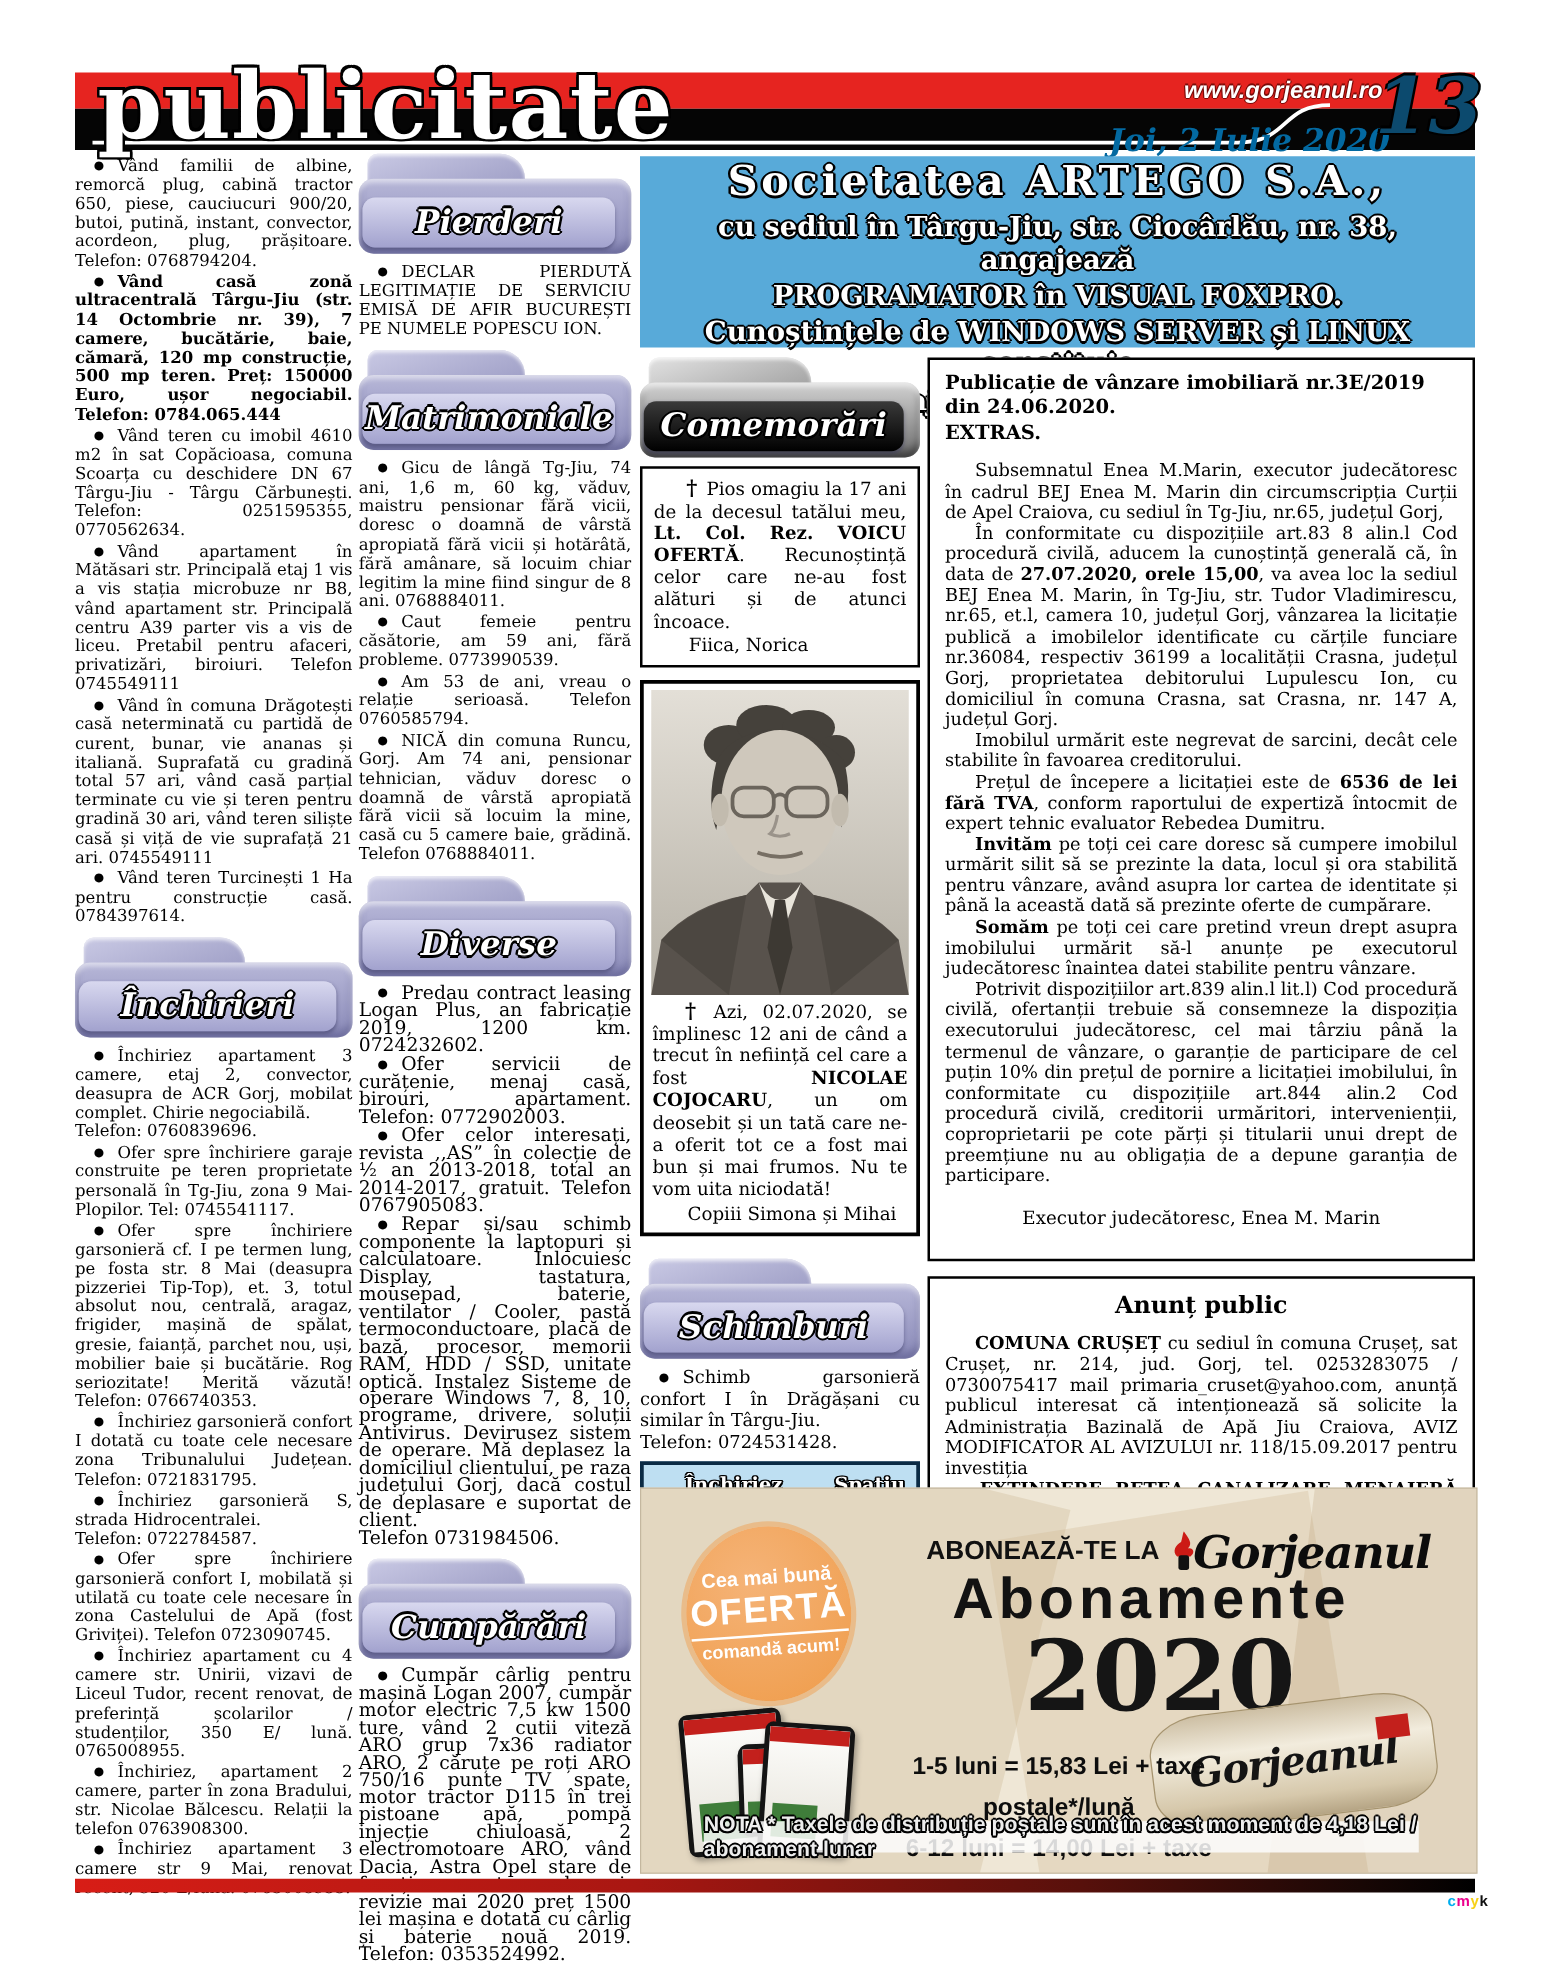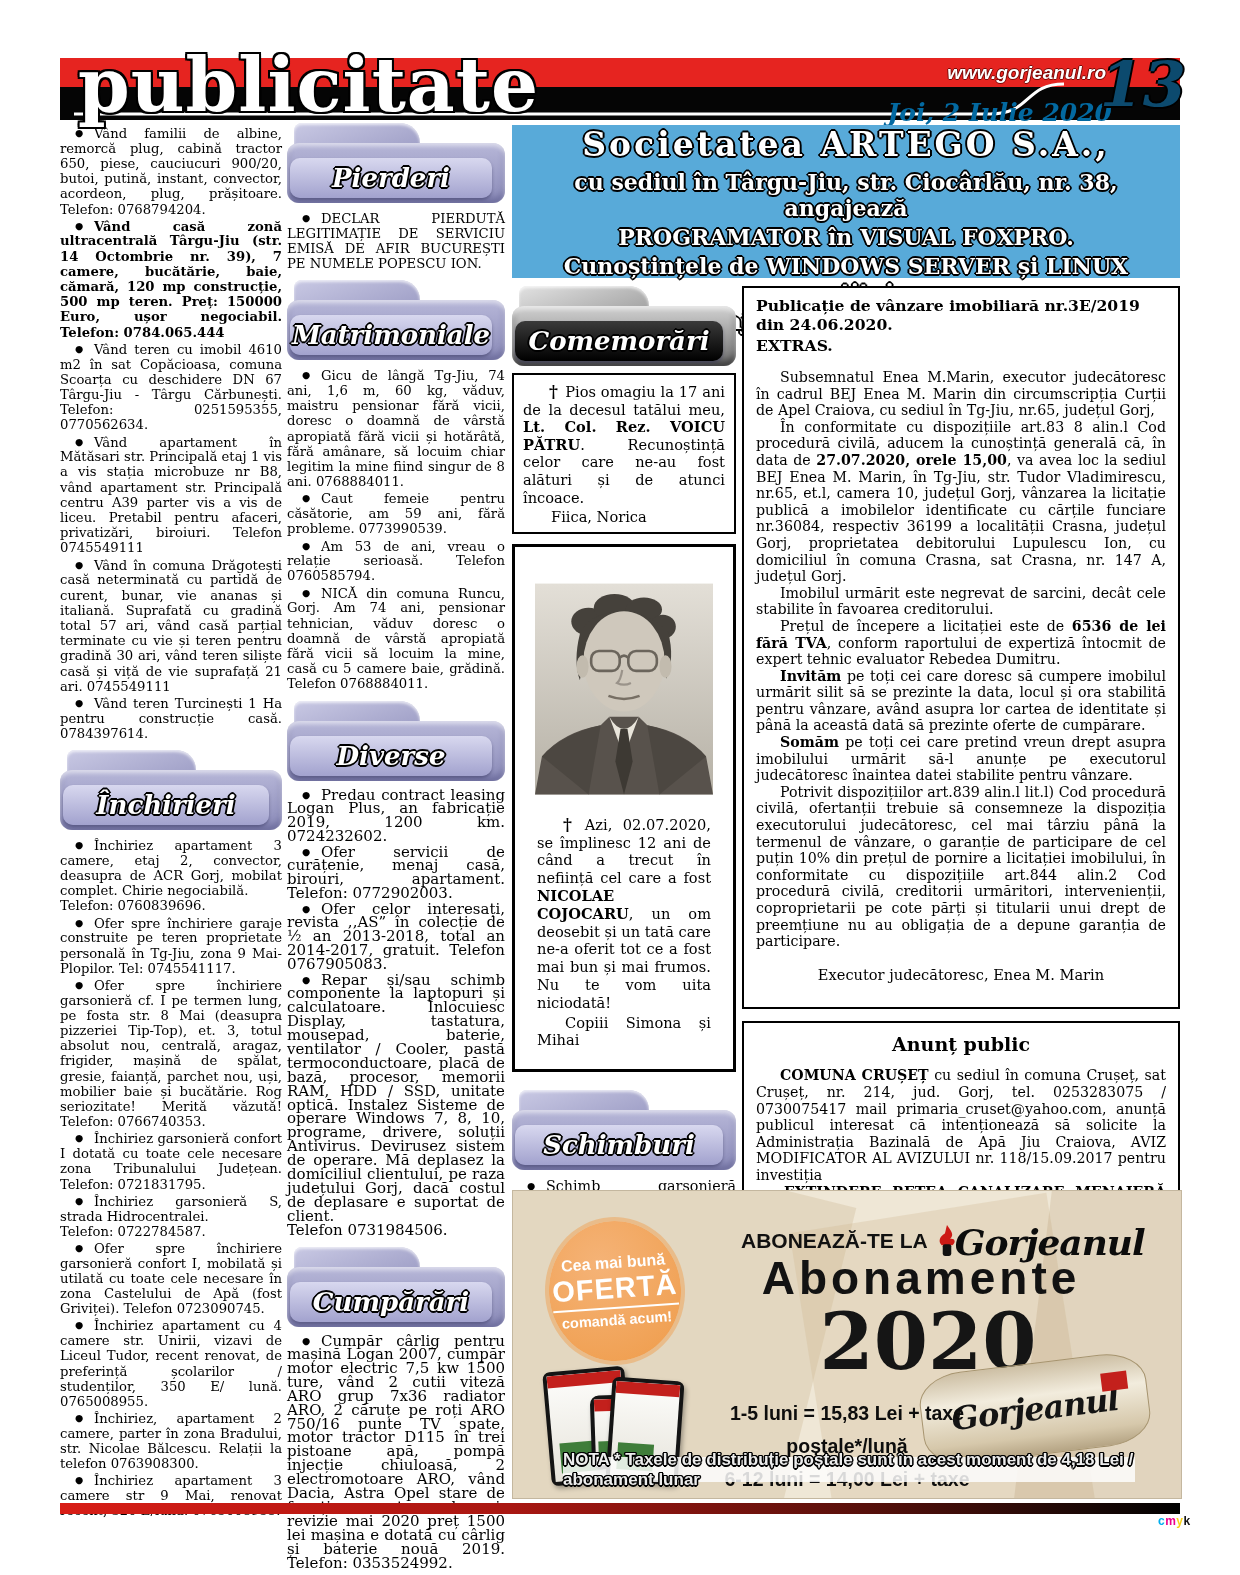--- a/index.html
+++ b/index.html
@@ -51,21 +51,21 @@
   .folder.dark .fbody{background:linear-gradient(#d2d2d2,#6d6d6d);
      box-shadow:inset 0 3px 4px rgba(255,255,255,.6),inset 0 -5px 7px rgba(0,0,0,.45);}
   .folder.dark .flabel{background:linear-gradient(#3a3a3a,#000);}
 
   
   .box{border:2px solid #000;background:#fff;}
   #obit1{margin:5px 0 10px;padding:8px 9px 6px;}
   #obit1 p{margin:0;font-size:14.6px;line-height:17.6px;text-align:justify;}
   .cross{font-weight:bold;font-size:17px;padding:0 7px 0 26px;}
   .sig{text-indent:28px;margin-top:2px !important;}
-  #obit2{border-width:3px;padding:20px;}
+  #obit2{border-width:3px;padding:5px;}
   #obit2 svg{display:block;width:100%;height:244px;}
   #obit2 p{margin:5px 2px 0;font-size:14.6px;line-height:17.8px;text-align:justify;}
   #schimb-folder{margin-top:18px;}
   #ultrabox{margin-top:5px;border:3px solid #0a2a44;background:#bedff2;padding:7px 9px;}
   #ultrabox p{margin:0;font:bold 15.5px/18.6px "DejaVu Serif",serif;color:#fff;text-align:justify;text-indent:24px;
      text-shadow:-1.4px 0 #000,1.4px 0 #000,0 -1.4px #000,0 1.4px #000,-1px -1px #000,1px -1px #000,-1px 1px #000,1px 1px #000;}
 
   
   #artego{position:absolute;left:512px;top:125px;width:668px;height:153px;background:#58aad9;
      display:flex;flex-direction:column;justify-content:space-between;gap:3px;text-align:center;}
@@ -232,21 +232,21 @@
 <div id="col3" class="col">
   <div class="folder dark first">
     <div class="tab"></div>
     <div class="fbody"></div>
     <div class="flabel">
         <span>Comemorări</span>
       </div>
   </div>
 
   <div id="obit1" class="box">
-    <p><span class="cross">†</span><span>Pios omagiu la 17 ani de la decesul tatălui meu, </span><b>Lt. Col. Rez. VOICU PĂTRU</b><span>. Recunoștință celor care ne-au fost alături și de atunci încoace.</span></p>
+    <p><span class="cross">†</span><span>Pios omagiu la 17 ani de la decesul tatălui meu, </span><b>Lt. Col. Rez. VOICU OFERTĂ</b><span>. Recunoștință celor care ne-au fost alături și de atunci încoace.</span></p>
     <p class="sig">Fiica, Norica</p>
   </div>
 
   <div id="obit2" class="box">
     <svg viewBox="0 0 206 244">
       <defs>
         <linearGradient id="bgph" x1="0" y1="0" x2="0" y2="1">
           <stop offset="0" stop-color="#e3dfd7"></stop>
             <stop offset="1" stop-color="#b6b1a6"></stop>
         </linearGradient>

